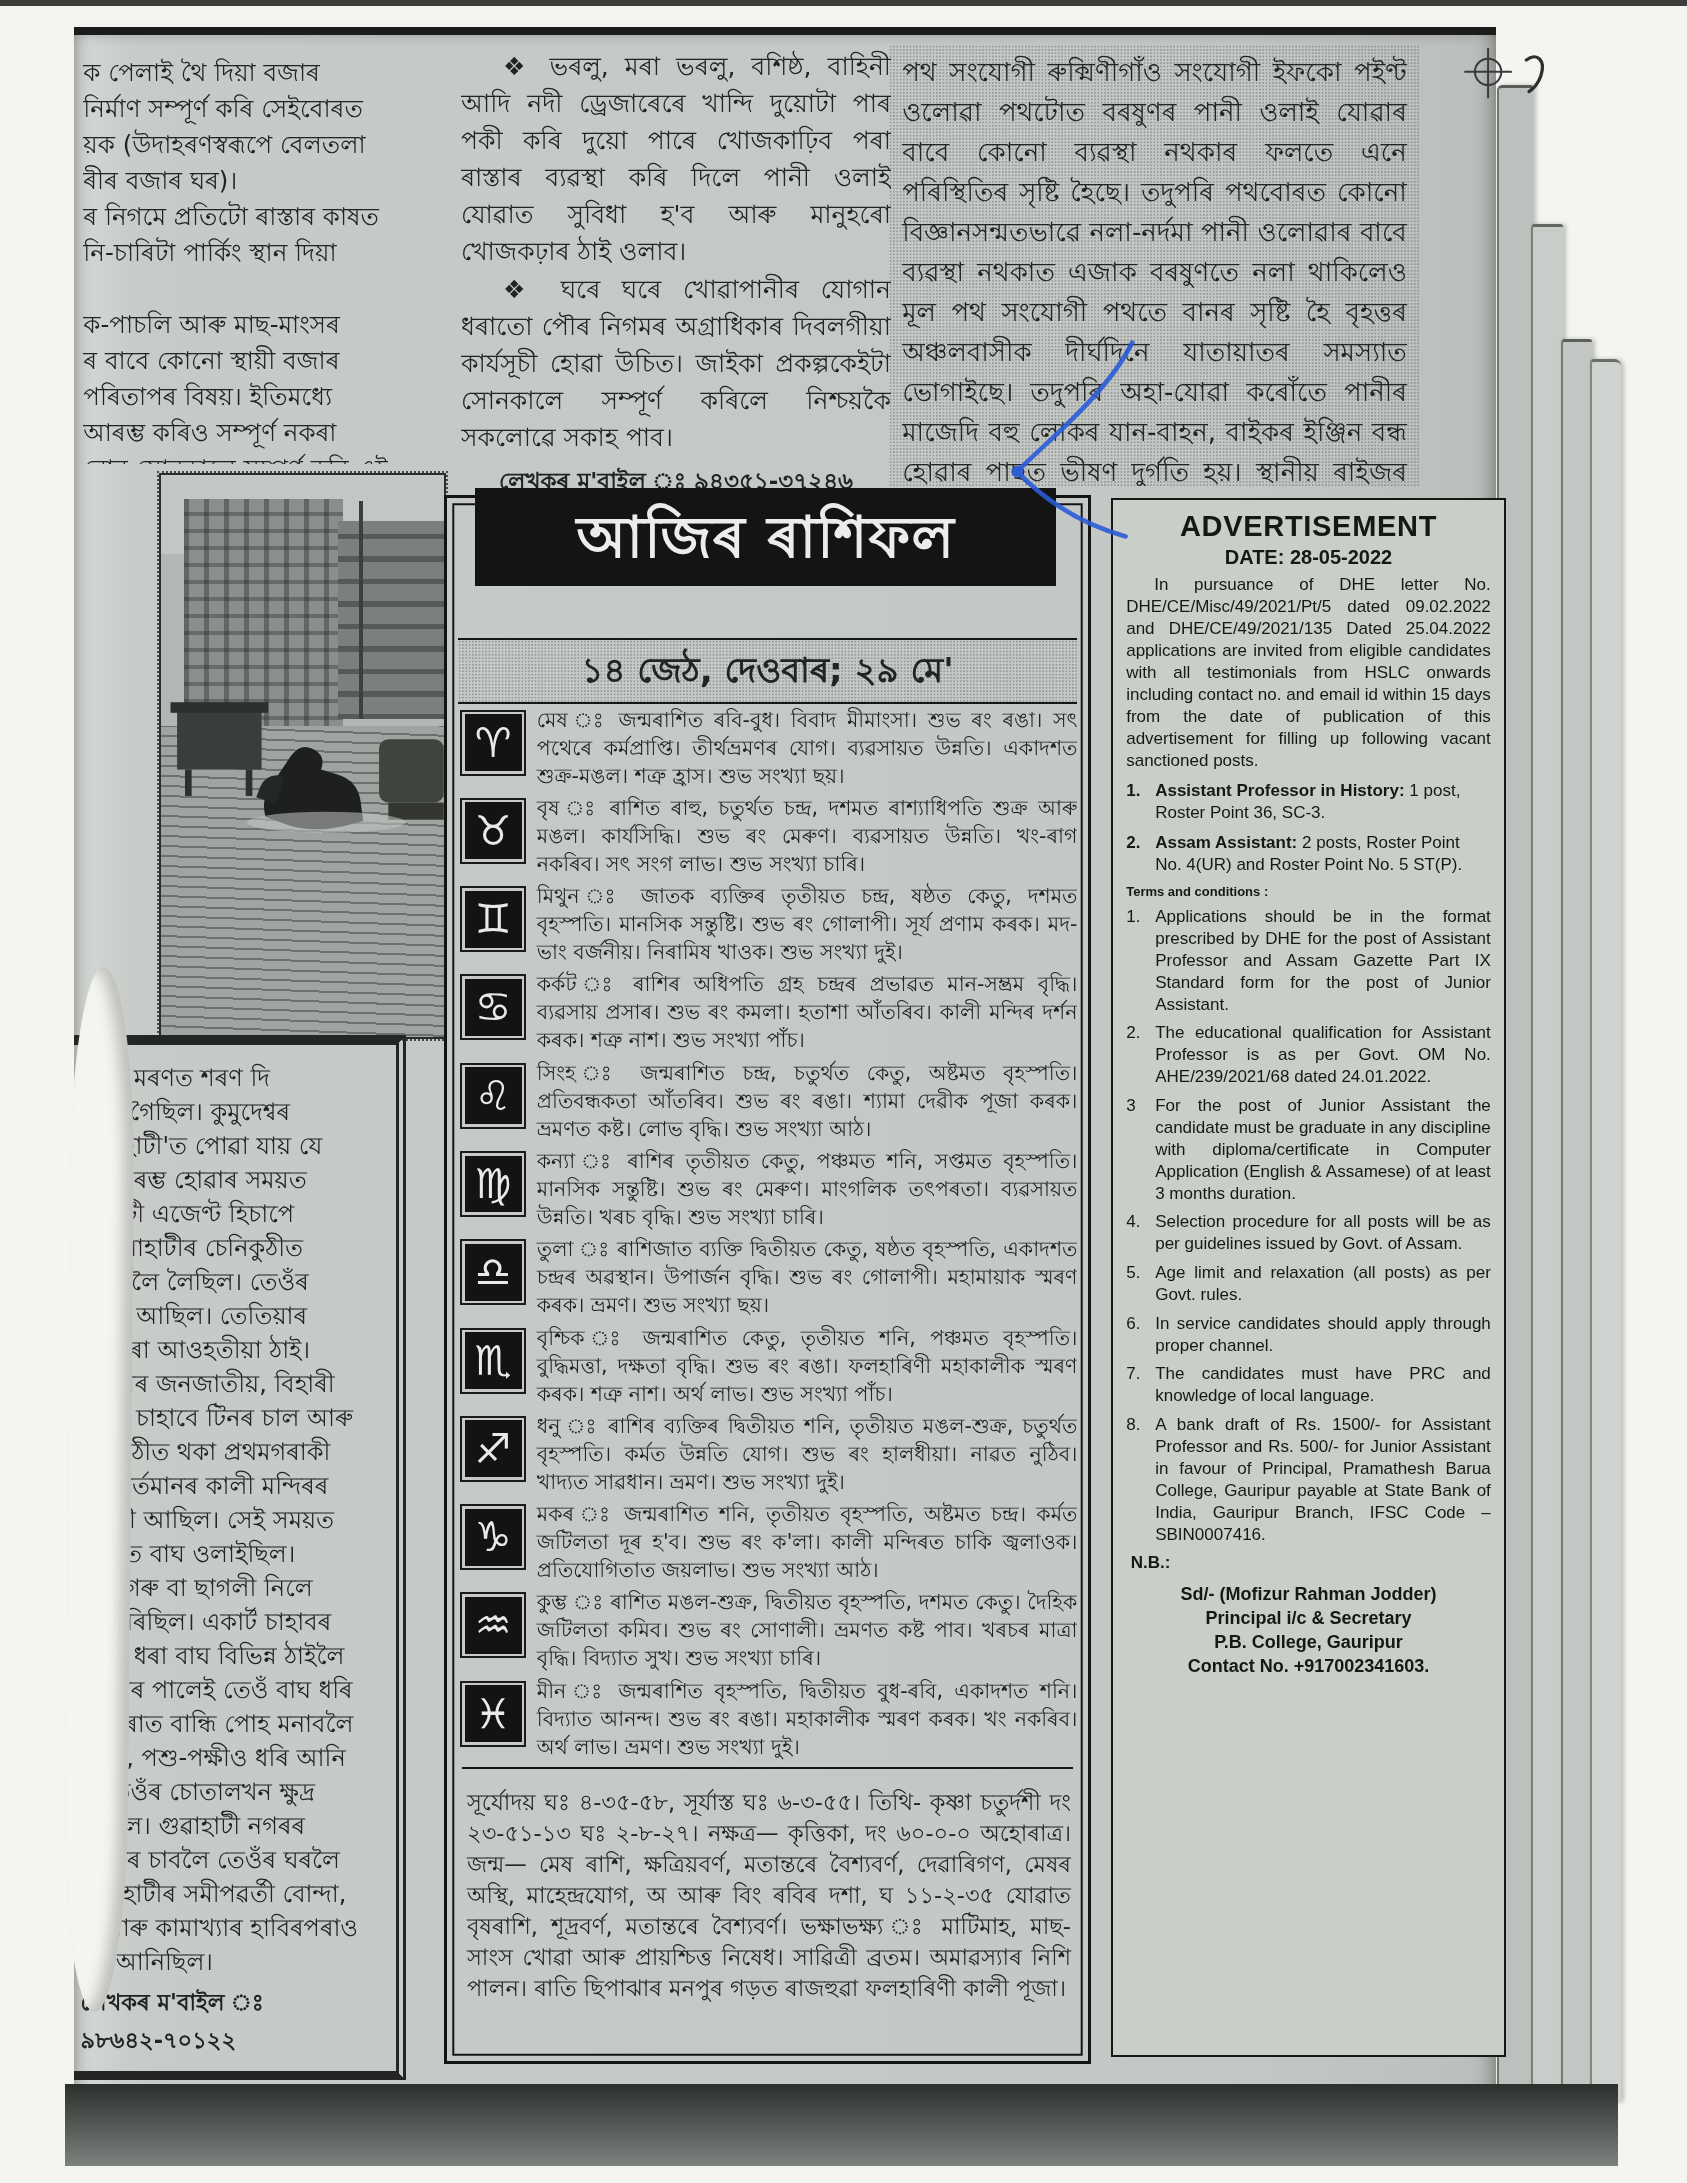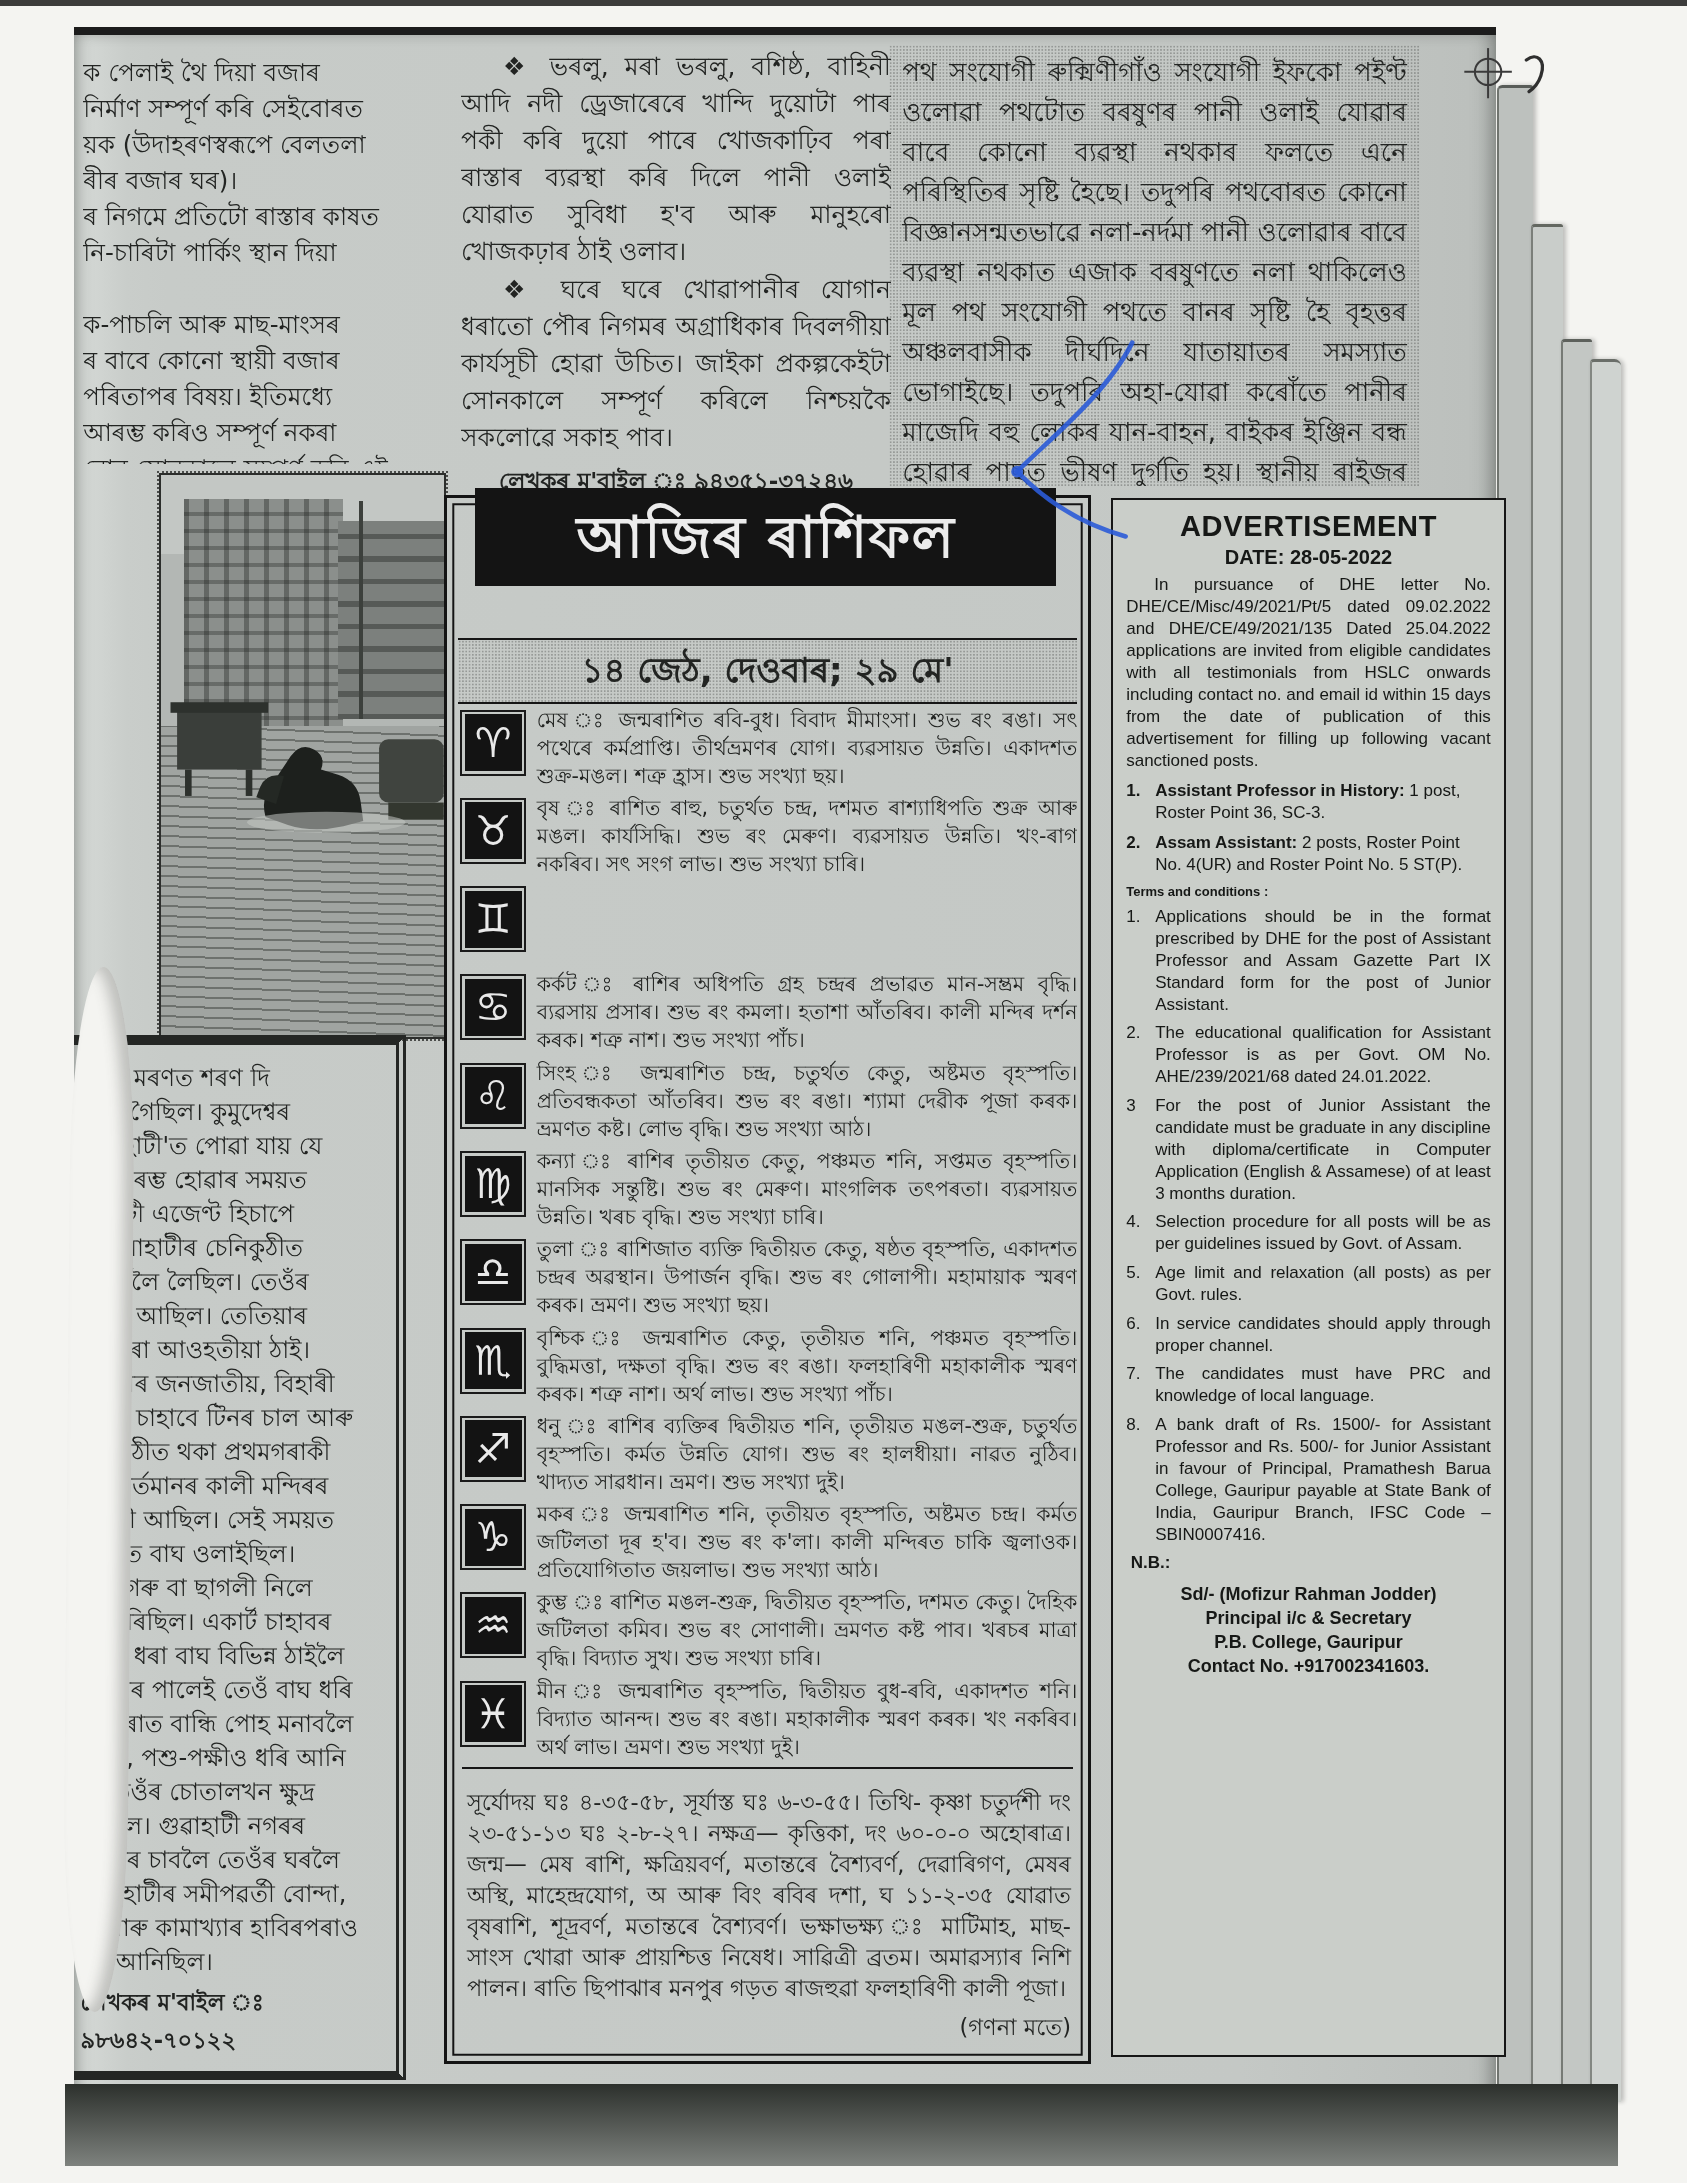--- a/index.html
+++ b/index.html
@@ -207,20 +207,21 @@
             </div>
           </div>
         <div class="ztext asm">বৃষ ঃ ৰাশিত ৰাহু, চতুৰ্থত চন্দ্ৰ, দশমত ৰাশ্যাধিপতি শুক্ৰ আৰু মঙল। কাৰ্যসিদ্ধি। শুভ ৰং মেৰুণ। ব্যৱসায়ত উন্নতি। খং-ৰাগ নকৰিব। সৎ সংগ লাভ। শুভ সংখ্যা চাৰি।</div>
       </div>
       <div class="entry">
         <div class="zicon-frame">
             <div class="zfill">
               <span>♊</span>
             </div>
           </div>
+        <div class="ztext asm">মিথুন ঃ জাতক ব্যক্তিৰ তৃতীয়ত চন্দ্ৰ, ষষ্ঠত কেতু, দশমত বৃহস্পতি। মানসিক সন্তুষ্টি। শুভ ৰং গোলাপী। সূৰ্য প্ৰণাম কৰক। মদ-ভাং বৰ্জনীয়। নিৰামিষ খাওক। শুভ সংখ্যা দুই।</div>
       </div>
       <div class="entry">
         <div class="zicon-frame">
             <div class="zfill">
               <span>♋</span>
             </div>
           </div>
         <div class="ztext asm">কৰ্কট ঃ ৰাশিৰ অধিপতি গ্ৰহ চন্দ্ৰৰ প্ৰভাৱত মান-সম্ভ্ৰম বৃদ্ধি। ব্যৱসায় প্ৰসাৰ। শুভ ৰং কমলা। হতাশা আঁতৰিব। কালী মন্দিৰ দৰ্শন কৰক। শত্ৰু নাশ। শুভ সংখ্যা পাঁচ।</div>
       </div>
       <div class="entry">
@@ -285,21 +286,20 @@
               <span>♓</span>
             </div>
           </div>
         <div class="ztext asm">মীন ঃ জন্মৰাশিত বৃহস্পতি, দ্বিতীয়ত বুধ-ৰবি, একাদশত শনি। বিদ্যাত আনন্দ। শুভ ৰং ৰঙা। মহাকালীক স্মৰণ কৰক। খং নকৰিব। অৰ্থ লাভ। ভ্ৰমণ। শুভ সংখ্যা দুই।</div>
       </div>
     </div>
 
     <div class="abs hrule"></div>
     <div class="abs psec">
       <p class="panchang asm">সূৰ্যোদয় ঘঃ ৪-৩৫-৫৮, সূৰ্যাস্ত ঘঃ ৬-৩-৫৫। তিথি- কৃষ্ণা চতুৰ্দশী দং ২৩-৫১-১৩ ঘঃ ২-৮-২৭। নক্ষত্ৰ— কৃত্তিকা, দং ৬০-০-০ অহোৰাত্ৰ। জন্ম— মেষ ৰাশি, ক্ষত্ৰিয়বৰ্ণ, মতান্তৰে বৈশ্যবৰ্ণ, দেৱাৰিগণ, মেষৰ অস্থি, মাহেন্দ্ৰযোগ, অ আৰু বিং ৰবিৰ দশা, ঘ ১১-২-৩৫ যোৱাত বৃষৰাশি, শূদ্ৰবৰ্ণ, মতান্তৰে বৈশ্যবৰ্ণ। ভক্ষাভক্ষ্য ঃ মাটিমাহ, মাছ-সাংস খোৱা আৰু প্ৰায়শ্চিত্ত নিষেধ। সাৱিত্ৰী ব্ৰতম। অমাৱস্যাৰ নিশি পালন। ৰাতি ছিপাঝাৰ মনপুৰ গড়ত ৰাজহুৱা ফলহাৰিণী কালী পূজা।</p>
-      <div class="pnote asm">(গণনা মতে)</div>
     </div>
   </div>
 
   <div class="abs adbox">
     <div class="ad-title">ADVERTISEMENT</div>
     <div class="ad-date">DATE: 28-05-2022</div>
     <p class="ad-intro">In pursuance of DHE letter No. DHE/CE/Misc/49/2021/Pt/5 dated 09.02.2022 and DHE/CE/49/2021/135 Dated 25.04.2022 applications are invited from eligible candidates with all testimonials from HSLC onwards including contact no. and email id within 15 days from the date of publication of this advertisement for filling up following vacant sanctioned posts.</p>
 
     <div class="ad-post">
       <span class="ad-no">1.</span>

